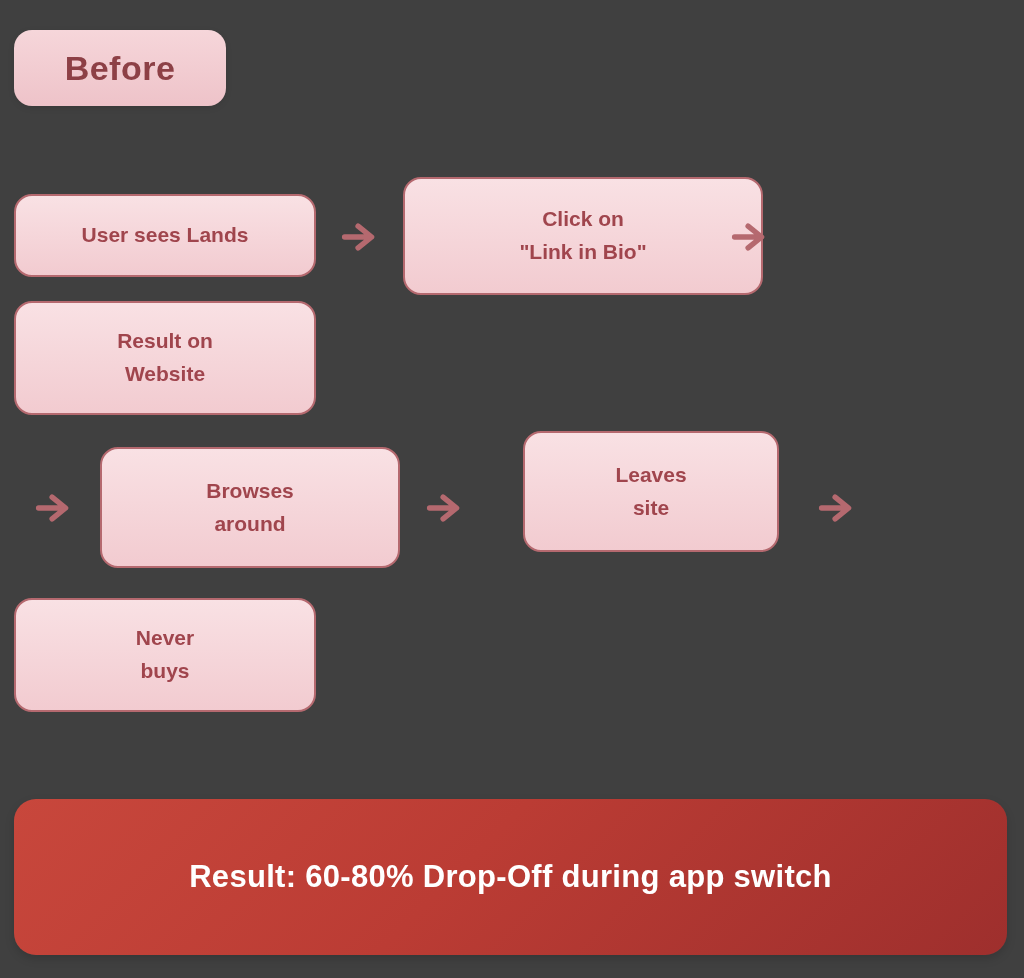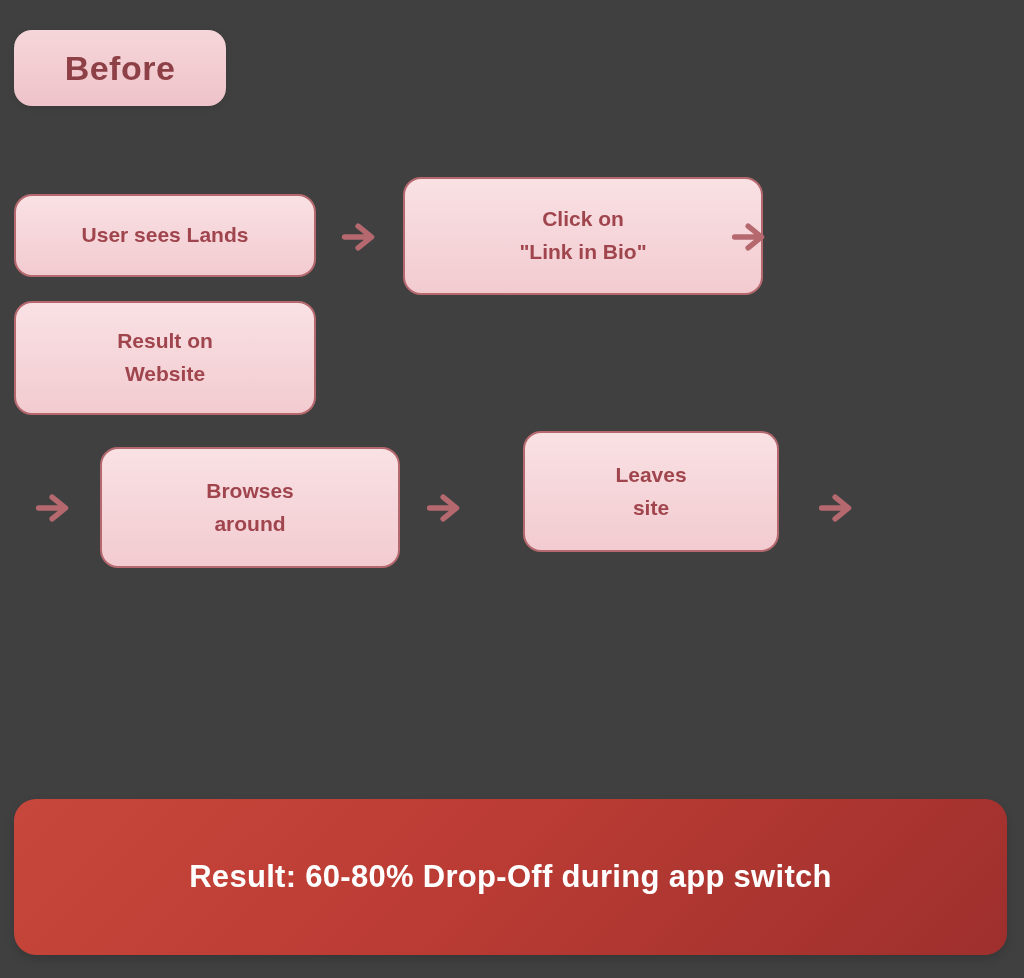--- a/index.html
+++ b/index.html
@@ -159,18 +159,22 @@
     <span class="fbox-label">Leaves
 site</span>
   </div>
 
   <div class="arrow a5">
     <svg width="40" height="36" viewBox="0 0 44 40" aria-hidden="true">
       <path d="M6 20 H32 M21 8 L36 20 L21 32" fill="none" stroke="#b5696f" stroke-width="6" stroke-linecap="round" stroke-linejoin="round"></path>
     </svg>
   </div>
 
+  <div class="fbox b6">
+    <span class="fbox-label">Never
+buys</span>
+  </div>
 
   <div class="banner">
     <span class="banner-text">Result: 60-80% Drop-Off during app switch</span>
   </div>
 
 </div>
 
 </body></html>

